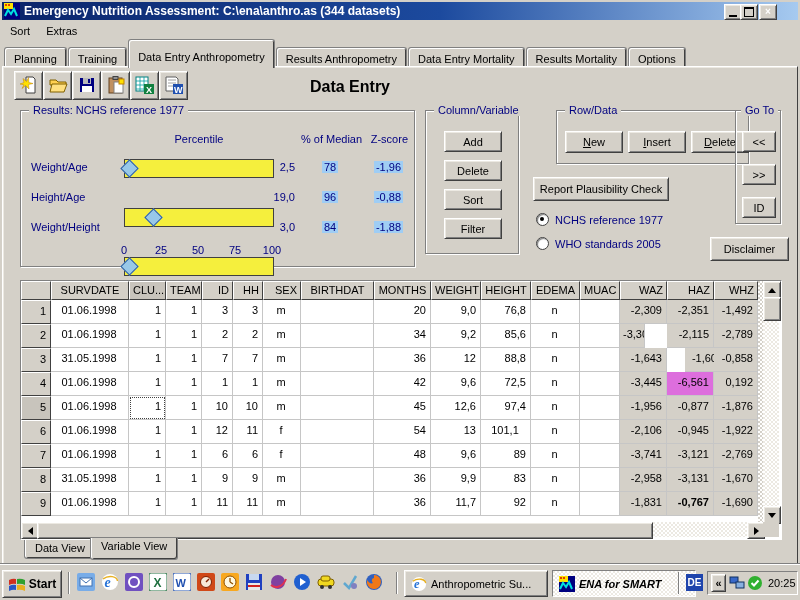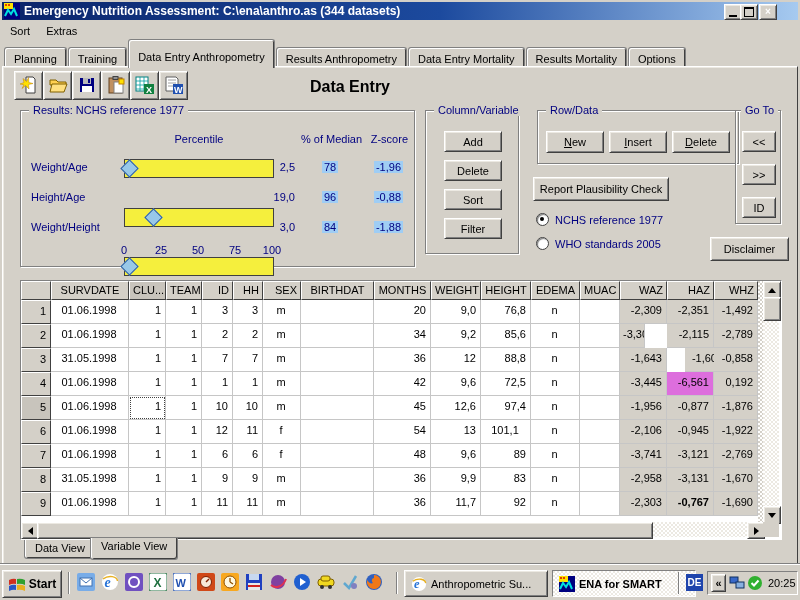--- a/index.html
+++ b/index.html
@@ -185,21 +185,21 @@
   <div class="abs groupbox" style="left:425px;top:110px;width:92px;height:142px;">
     <span class="grouplabel">Column/Variable</span>
     <div id="colvarbtns">
         <div class="abs bevel-out btn" style="left: 18px; top: 20px; width: 56px; height: 19px;">Add</div>
         <div class="abs bevel-out btn" style="left: 18px; top: 49px; width: 56px; height: 19px;">Delete</div>
         <div class="abs bevel-out btn" style="left: 18px; top: 78px; width: 56px; height: 19px;">Sort</div>
         <div class="abs bevel-out btn" style="left: 18px; top: 107px; width: 56px; height: 19px;">Filter</div>
       </div>
   </div>
 
-  <div class="abs groupbox" style="left:537px;top:110px;width:191px;height:52px;padding-left:9px;">
+  <div class="abs groupbox" style="left:556px;top:110px;width:191px;height:52px;">
     <span class="grouplabel">Row/Data</span>
     <div id="rowdatabtns">
         <div class="abs bevel-out btn" style="left: 8px; top: 20px; width: 56px; height: 20px;"><u>N</u>ew</div>
         <div class="abs bevel-out btn" style="left: 71px; top: 20px; width: 56px; height: 20px;"><u>I</u>nsert</div>
         <div class="abs bevel-out btn" style="left: 134px; top: 20px; width: 56px; height: 20px;"><u>D</u>elete</div>
       </div>
   </div>
 
   <div class="abs bevel-out btn" style="left:533px;top:177px;width:134px;height:22px;">Report Plausibility Check</div>
 
@@ -376,21 +376,21 @@
       <div class="abs cell" style="left: 145px; top: 211px; width: 36px; height: 24px; text-align: right;">1</div>
       <div class="abs cell" style="left: 181px; top: 211px; width: 31px; height: 24px; text-align: right;">11</div>
       <div class="abs cell" style="left: 212px; top: 211px; width: 30px; height: 24px; text-align: right;">11</div>
       <div class="abs cell" style="left: 242px; top: 211px; width: 38px; height: 24px; text-align: center;">m</div>
       <div class="abs cell" style="left: 280px; top: 211px; width: 73px; height: 24px; text-align: left;"></div>
       <div class="abs cell" style="left: 353px; top: 211px; width: 57px; height: 24px; text-align: right;">36</div>
       <div class="abs cell" style="left: 410px; top: 211px; width: 50px; height: 24px; text-align: right;">11,7</div>
       <div class="abs cell" style="left: 460px; top: 211px; width: 50px; height: 24px; text-align: right;">92</div>
       <div class="abs cell" style="left: 510px; top: 211px; width: 49px; height: 24px; text-align: center;">n</div>
       <div class="abs cell" style="left: 559px; top: 211px; width: 40px; height: 24px; text-align: right;"></div>
-      <div class="abs cell gray" style="left: 599px; top: 211px; width: 47px; height: 24px; text-align: right;">-2,303</div>
+      <div class="abs cell gray" style="left: 599px; top: 211px; width: 47px; height: 24px; text-align: right;">-1,831</div>
       <div class="abs cell gray" style="left: 646px; top: 211px; width: 47px; height: 24px; text-align: right; font-weight: bold;">-0,767</div>
       <div class="abs cell gray" style="left: 693px; top: 211px; width: 44px; height: 24px; text-align: right;">-1,690</div>
       <div class="abs" style="left: 0px; top: 235px; width: 737px; height: 6px; background: rgb(255, 255, 255);"></div>
       <div class="abs stipple" style="left: 737px; top: 0px; width: 5px; height: 241px;"></div>
       <div class="abs bevel-out btn" style="left: 742px; top: 0px; width: 16px; height: 16px;">
         <span class="tri tri-up"></span>
       </div>
       <div class="abs sbtrack" style="left: 742px; top: 16px; width: 16px; height: 209px;"></div>
       <div class="abs bevel-out" style="left: 742px; top: 16px; width: 16px; height: 22px;"></div>
       <div class="abs bevel-out btn" style="left: 742px; top: 225px; width: 16px; height: 16px;">
@@ -513,21 +513,21 @@
     <span class="abs vsep" style="left:396px;top:7px;"></span>
     <div class="abs" style="left:404px;top:5px;display:flex;gap:4px;" id="taskbtns">
         <div class="bevel-out taskbtn" style="width: 130px;">
           <span style="width: 16px; height: 16px; flex: 0 0 16px;"><svg viewBox="0 0 18 18">
               <circle cx="9" cy="9" r="8" fill="#fff"></circle>
               <text x="3.5" y="14" font-size="14" font-weight="bold" font-style="italic" fill="#2874d8" font-family="Liberation Serif,serif">e</text>
               <path d="M2 6 C8 1.5 16 3.5 16.5 8" stroke="#e8b020" fill="none" stroke-width="1.5"></path>
             </svg></span>
           <span style="overflow: hidden;">Anthropometric Su...</span>
         </div>
-        <div class="bevel-out taskbtn active" style="width: 130px;">
+        <div class="bevel-out taskbtn active" style="width: 130px; font-style: italic;">
           <span style="width: 16px; height: 16px; flex: 0 0 16px;"><svg viewBox="0 0 16 16">
               <rect width="16" height="16" fill="#000080"></rect>
               <rect width="9" height="6" fill="#ffe000"></rect>
               <rect x="1" y="1" width="2" height="2" fill="#e04000"></rect>
               <rect x="4" y="1" width="2" height="2" fill="#e04000"></rect>
               <path d="M1 13 L4 7 L7 11 L10 6 L13 13" stroke="#00e0e0" stroke-width="2" fill="none"></path>
             </svg></span>
           <span style="overflow: hidden;">ENA for SMART</span>
         </div>
       </div>

